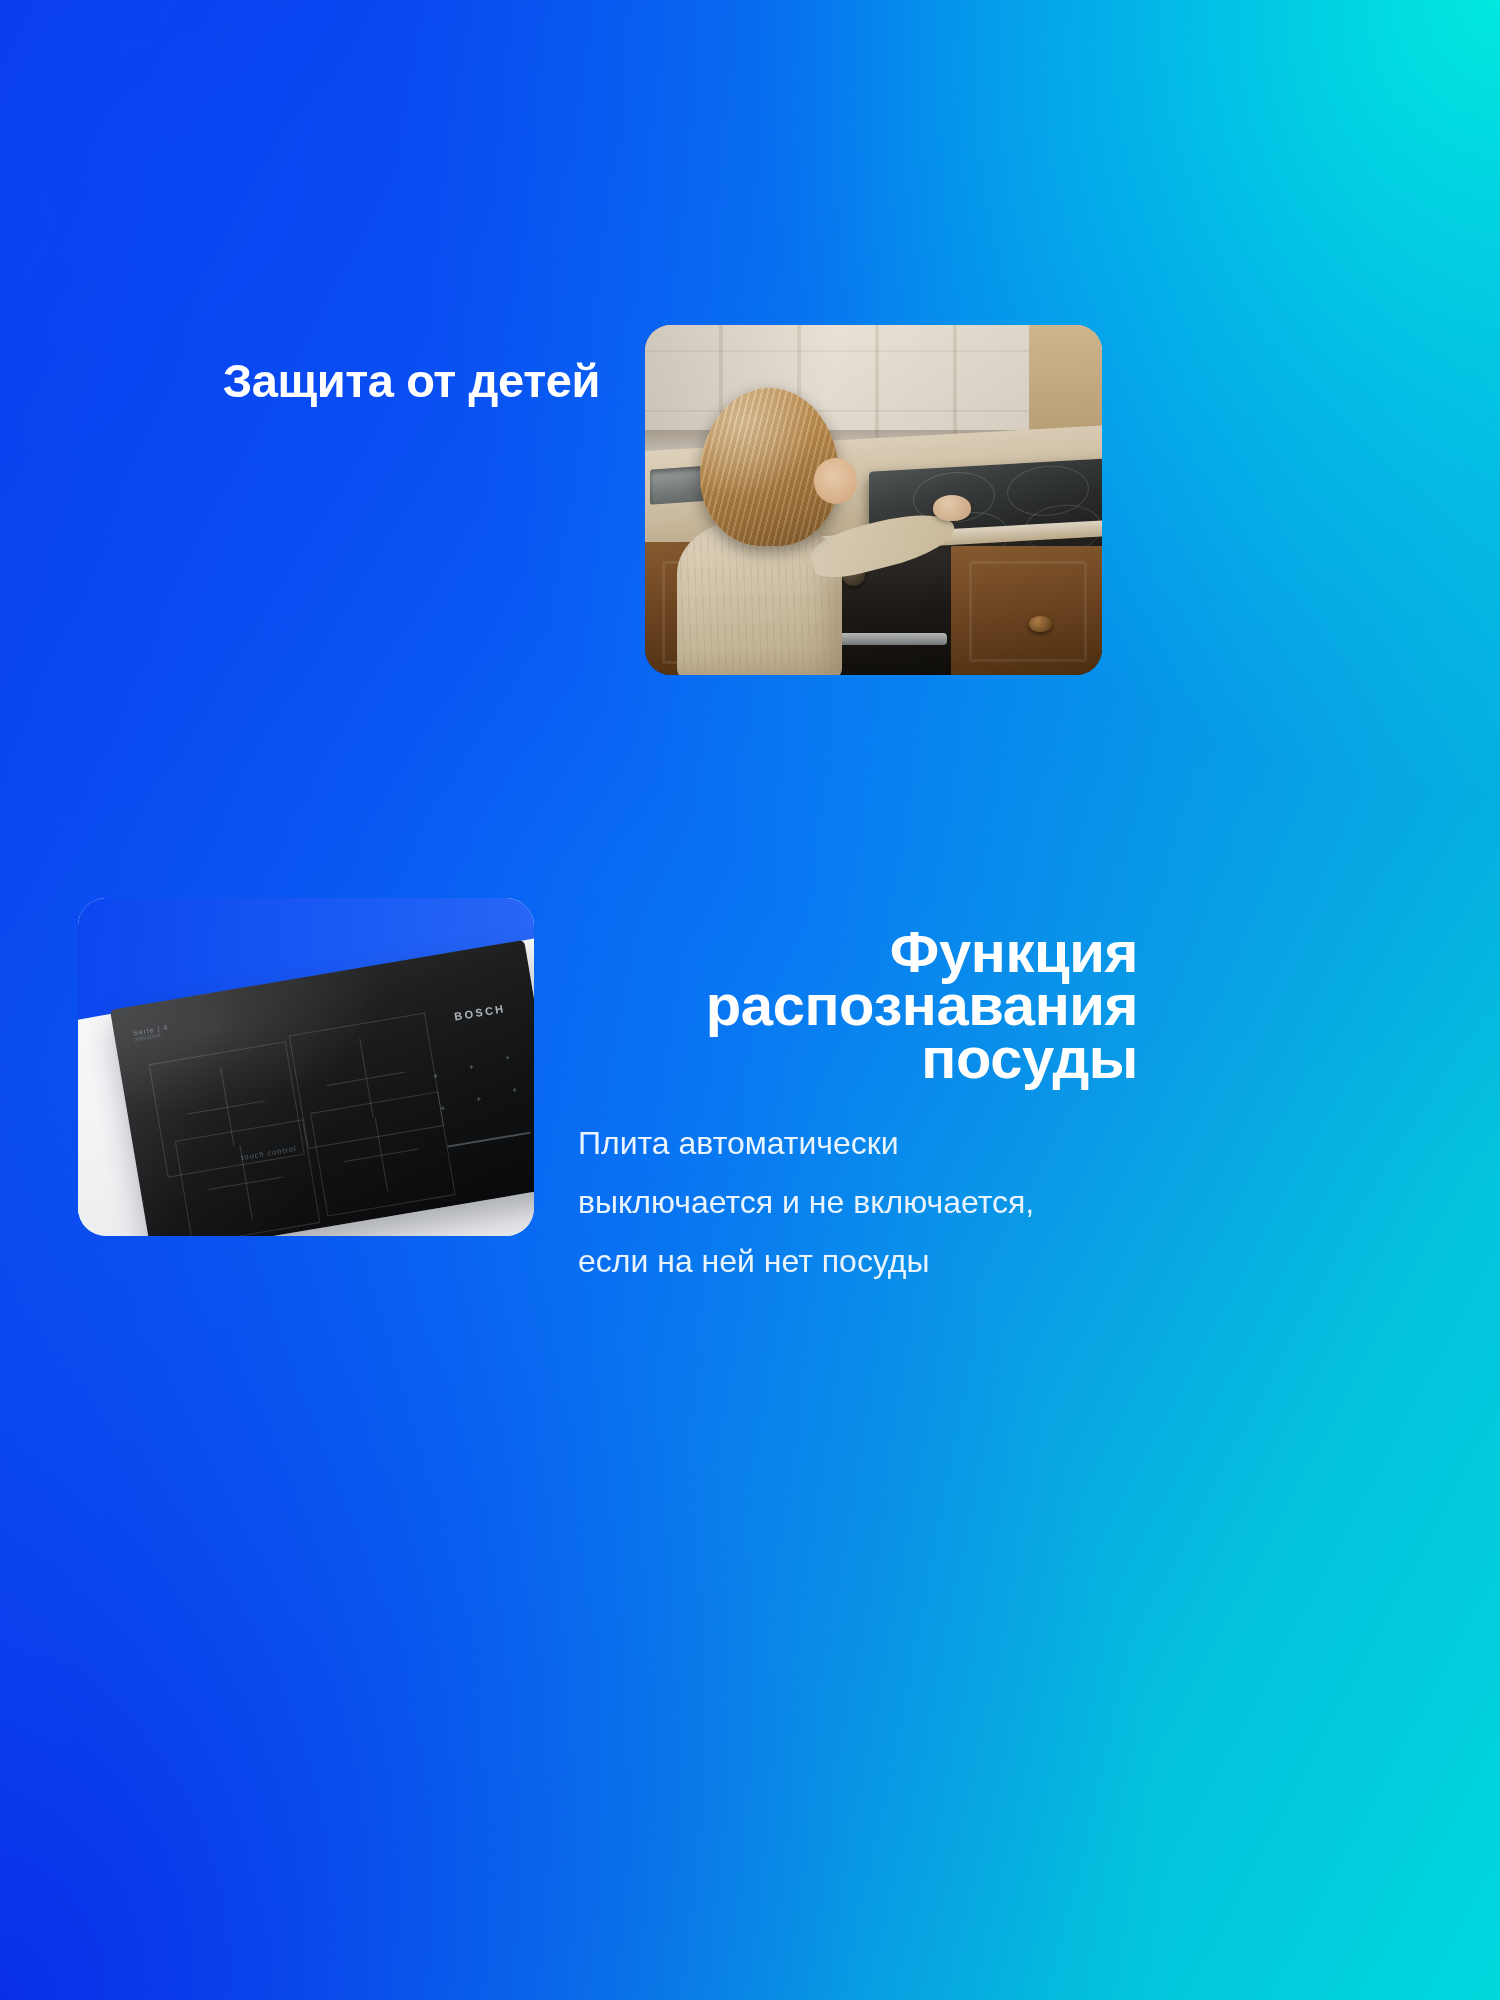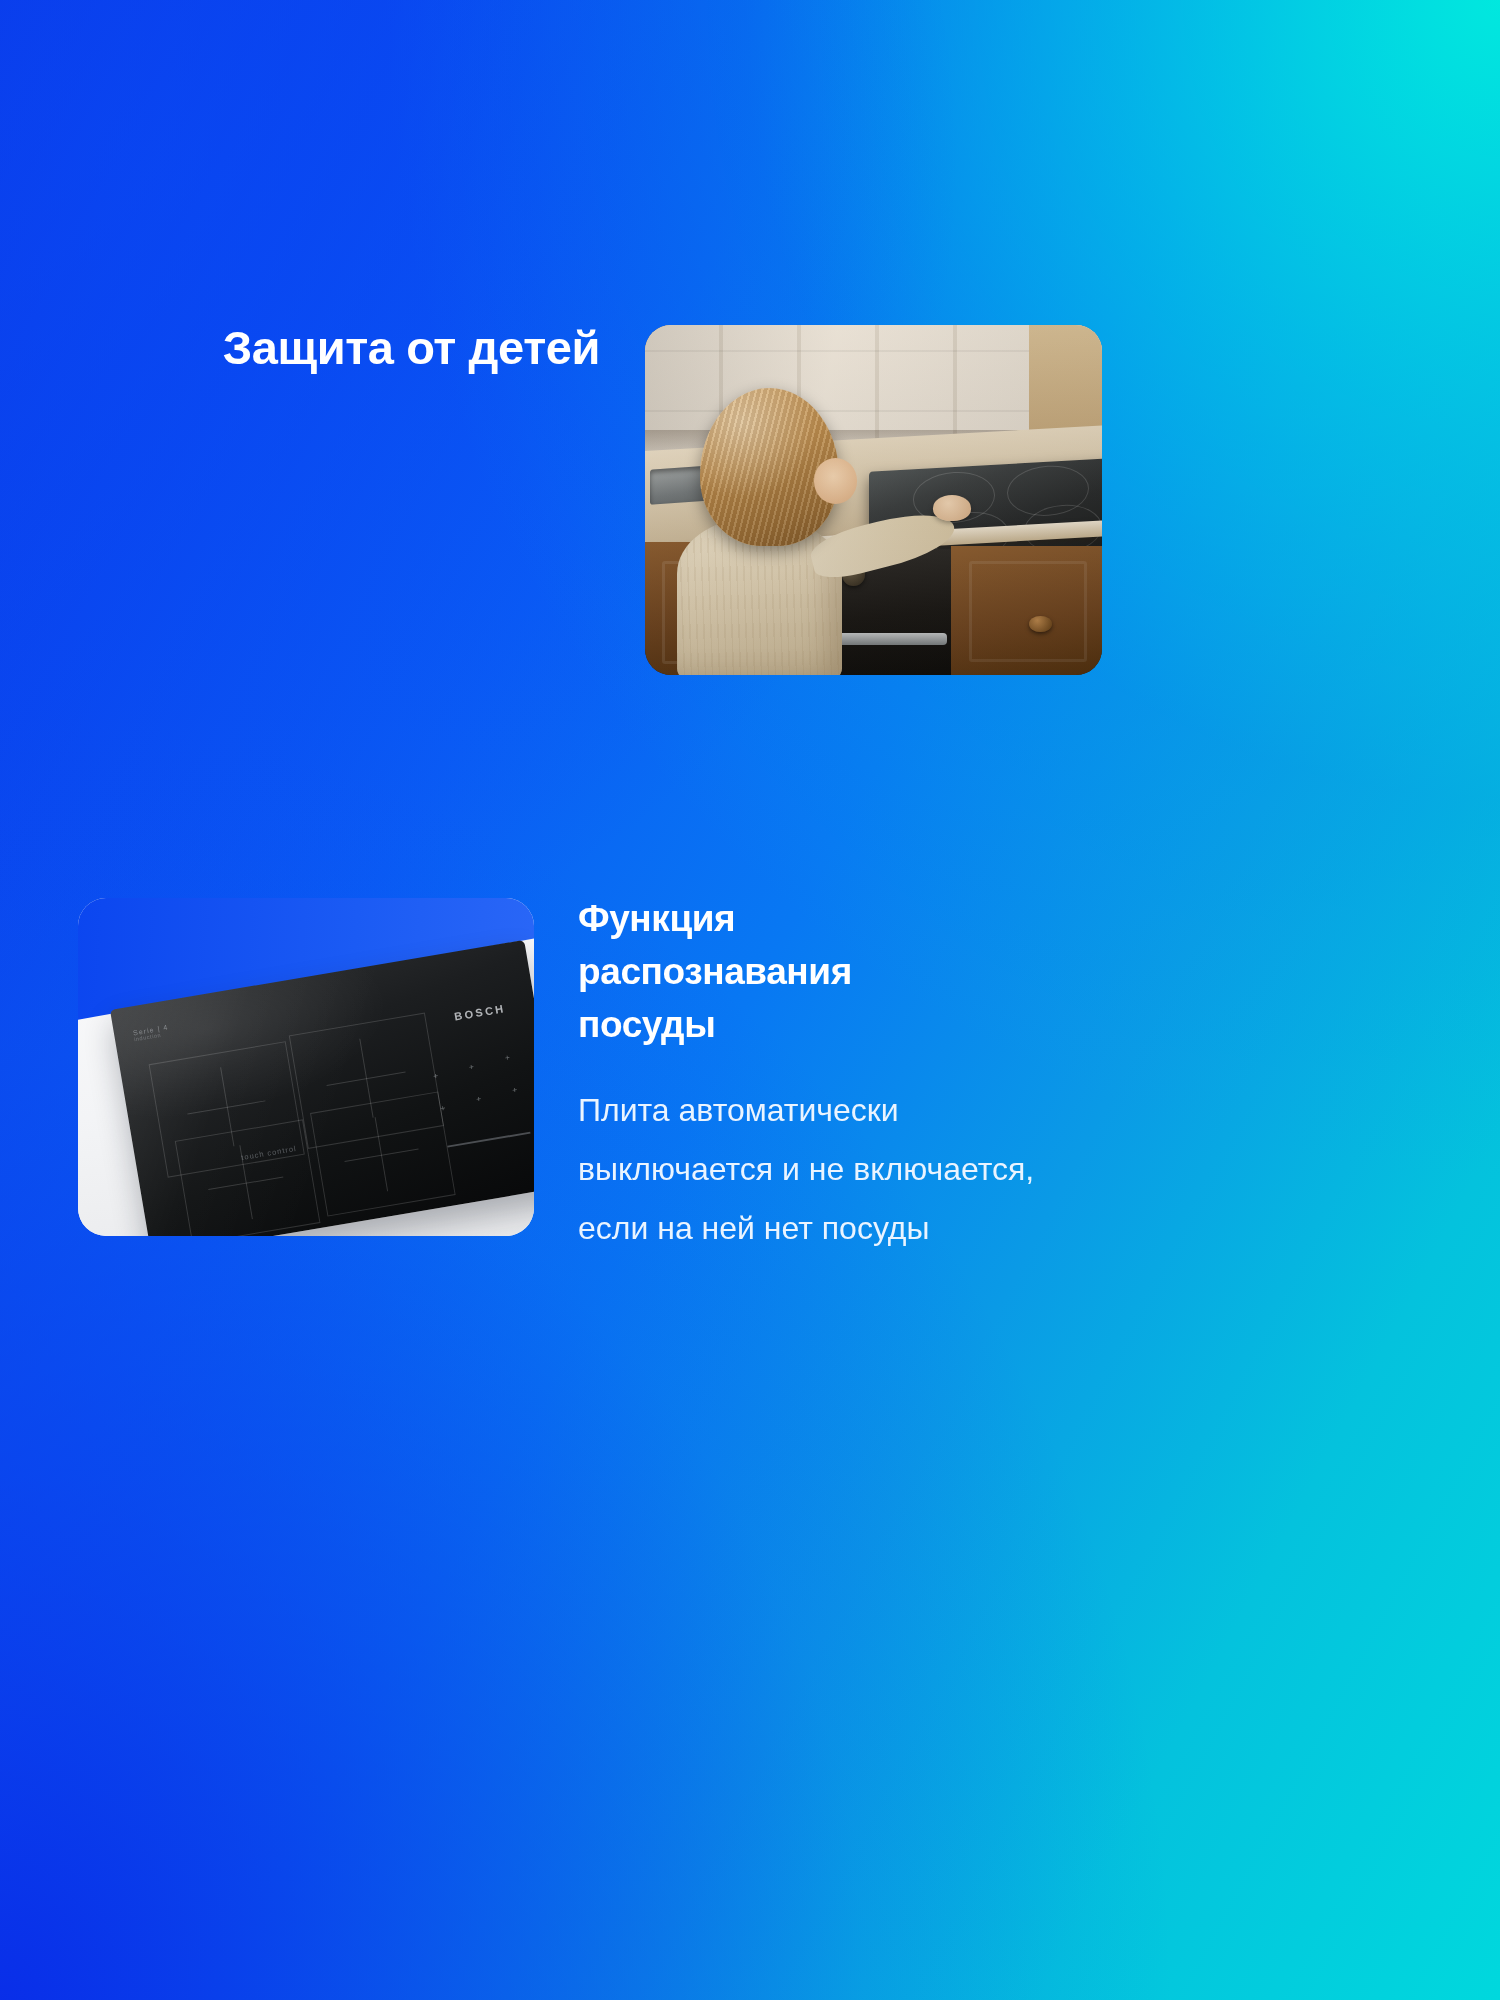--- a/index.html
+++ b/index.html
@@ -36,20 +36,21 @@
     position:absolute; inset:0;
     background:radial-gradient(90% 70% at 10% 8%, rgba(8,74,246,0.55) 0%, rgba(8,74,246,0) 60%);
   }
 
   .stage{ position:absolute; inset:0; z-index:2; }
 
   
   .feature-title{
     color:#ffffff; font-weight:bold;
     letter-spacing:-0.4px;
+    margin-top:33px;
   }
   .feature-body{
     color:#eaf4ff; font-weight:400;
   }
 
   
   #block-child{ position:absolute; left:0; top:300px; width:1500px; height:420px; }
   #block-child .txt{
     position:absolute; right:900px; top:20px; width:420px; text-align:right;
   }
@@ -202,21 +203,21 @@
     inset:0;
     background:linear-gradient(172deg, rgba(255,240,215,0.08), rgba(20,15,5,0.14));
     pointer-events:none;
   }
 
   
   #block-cookware{ position:absolute; left:0; top:880px; width:1500px; height:440px; }
   #block-cookware .txt{
     position:absolute; left:578px; top:12px; width:560px; text-align:left;
   }
-  #block-cookware .feature-title{ font-size:37px; line-height:53px; }
+  #block-cookware .feature-title{ font-size:58px; line-height:53px;text-align:right; }
   #block-cookware .feature-body{
     font-size:32px; line-height:59px; margin-top:30px;
     white-space:pre-line;
   }
 
   .product-card{
     position:absolute; left:78px; top:18px;
     width:456px; height:338px;
     border-radius:28px; overflow:hidden;
     background:#f4f5f7;

